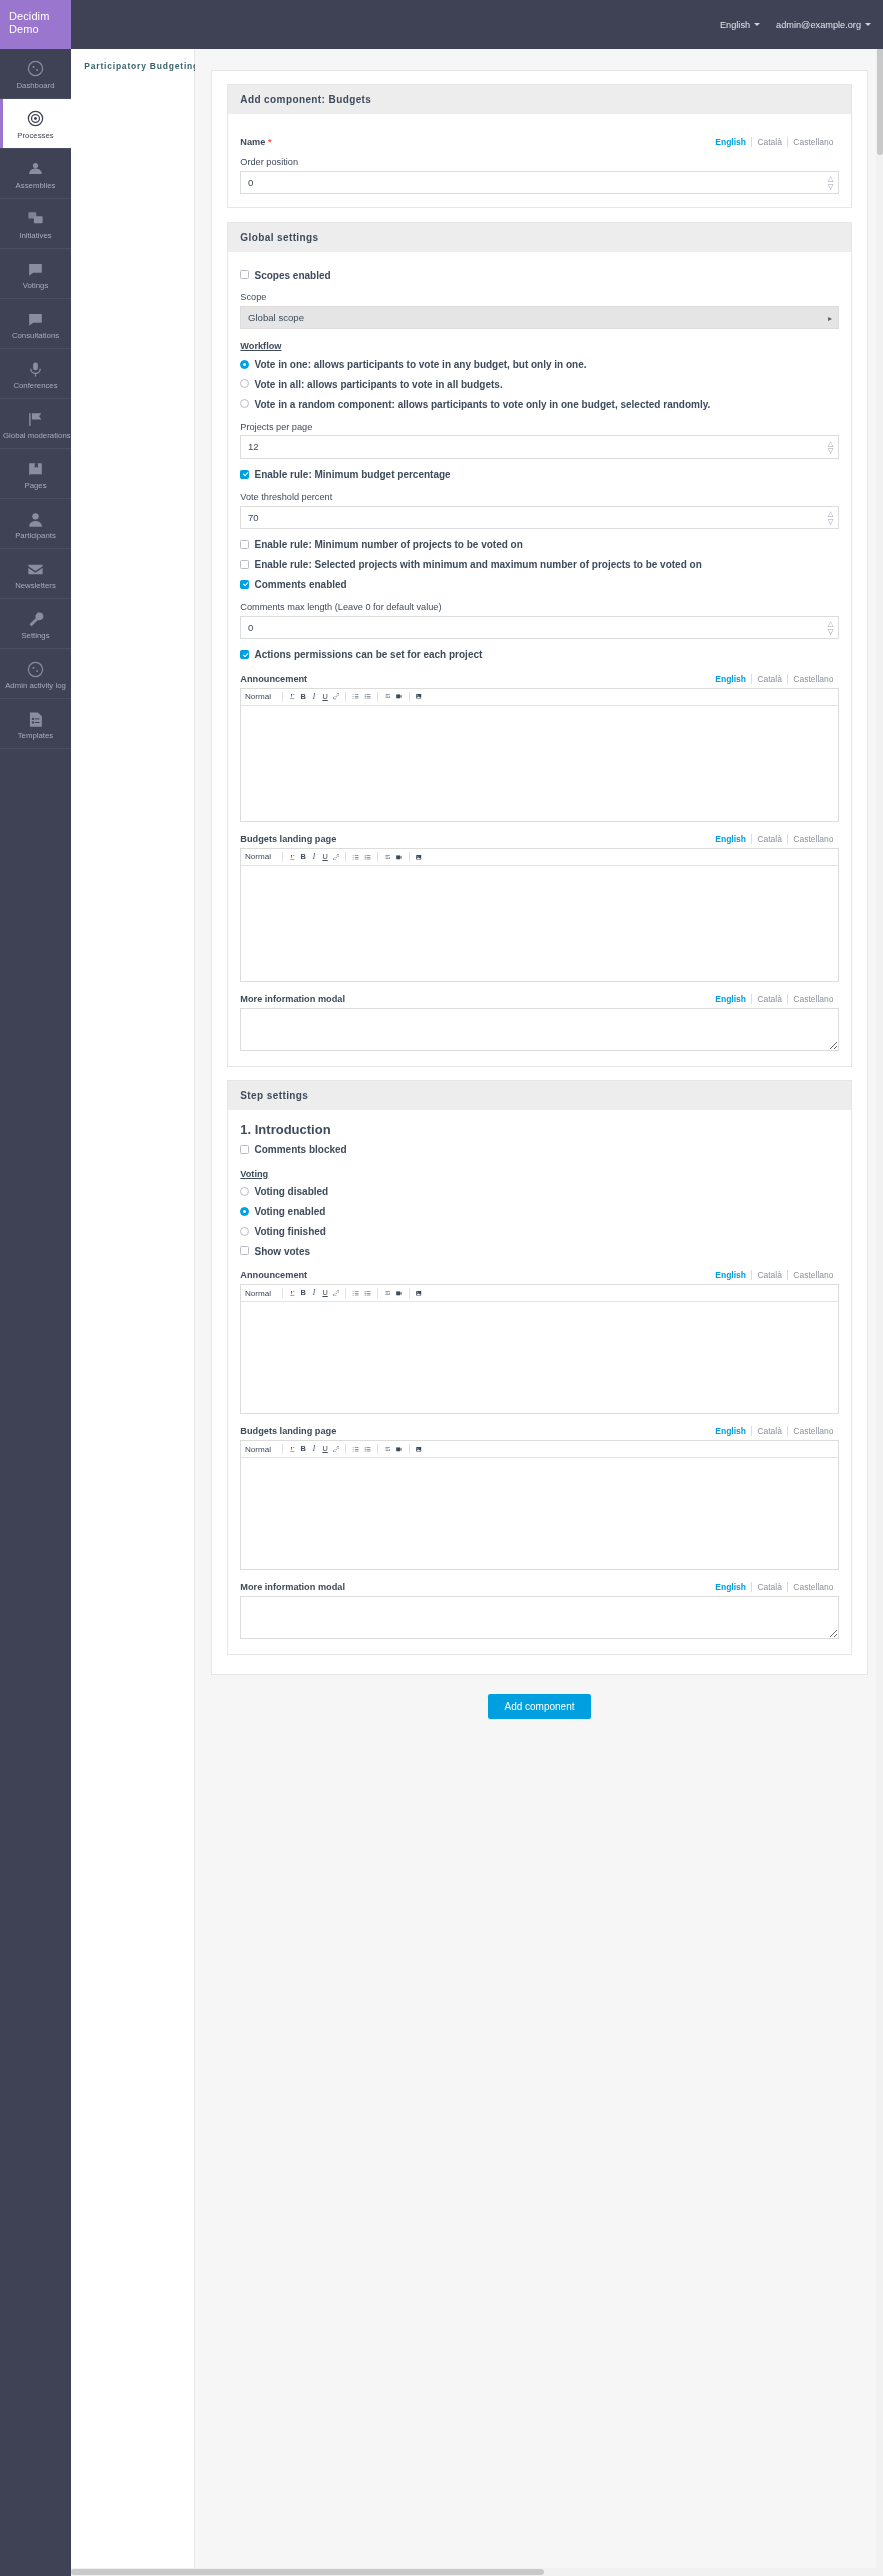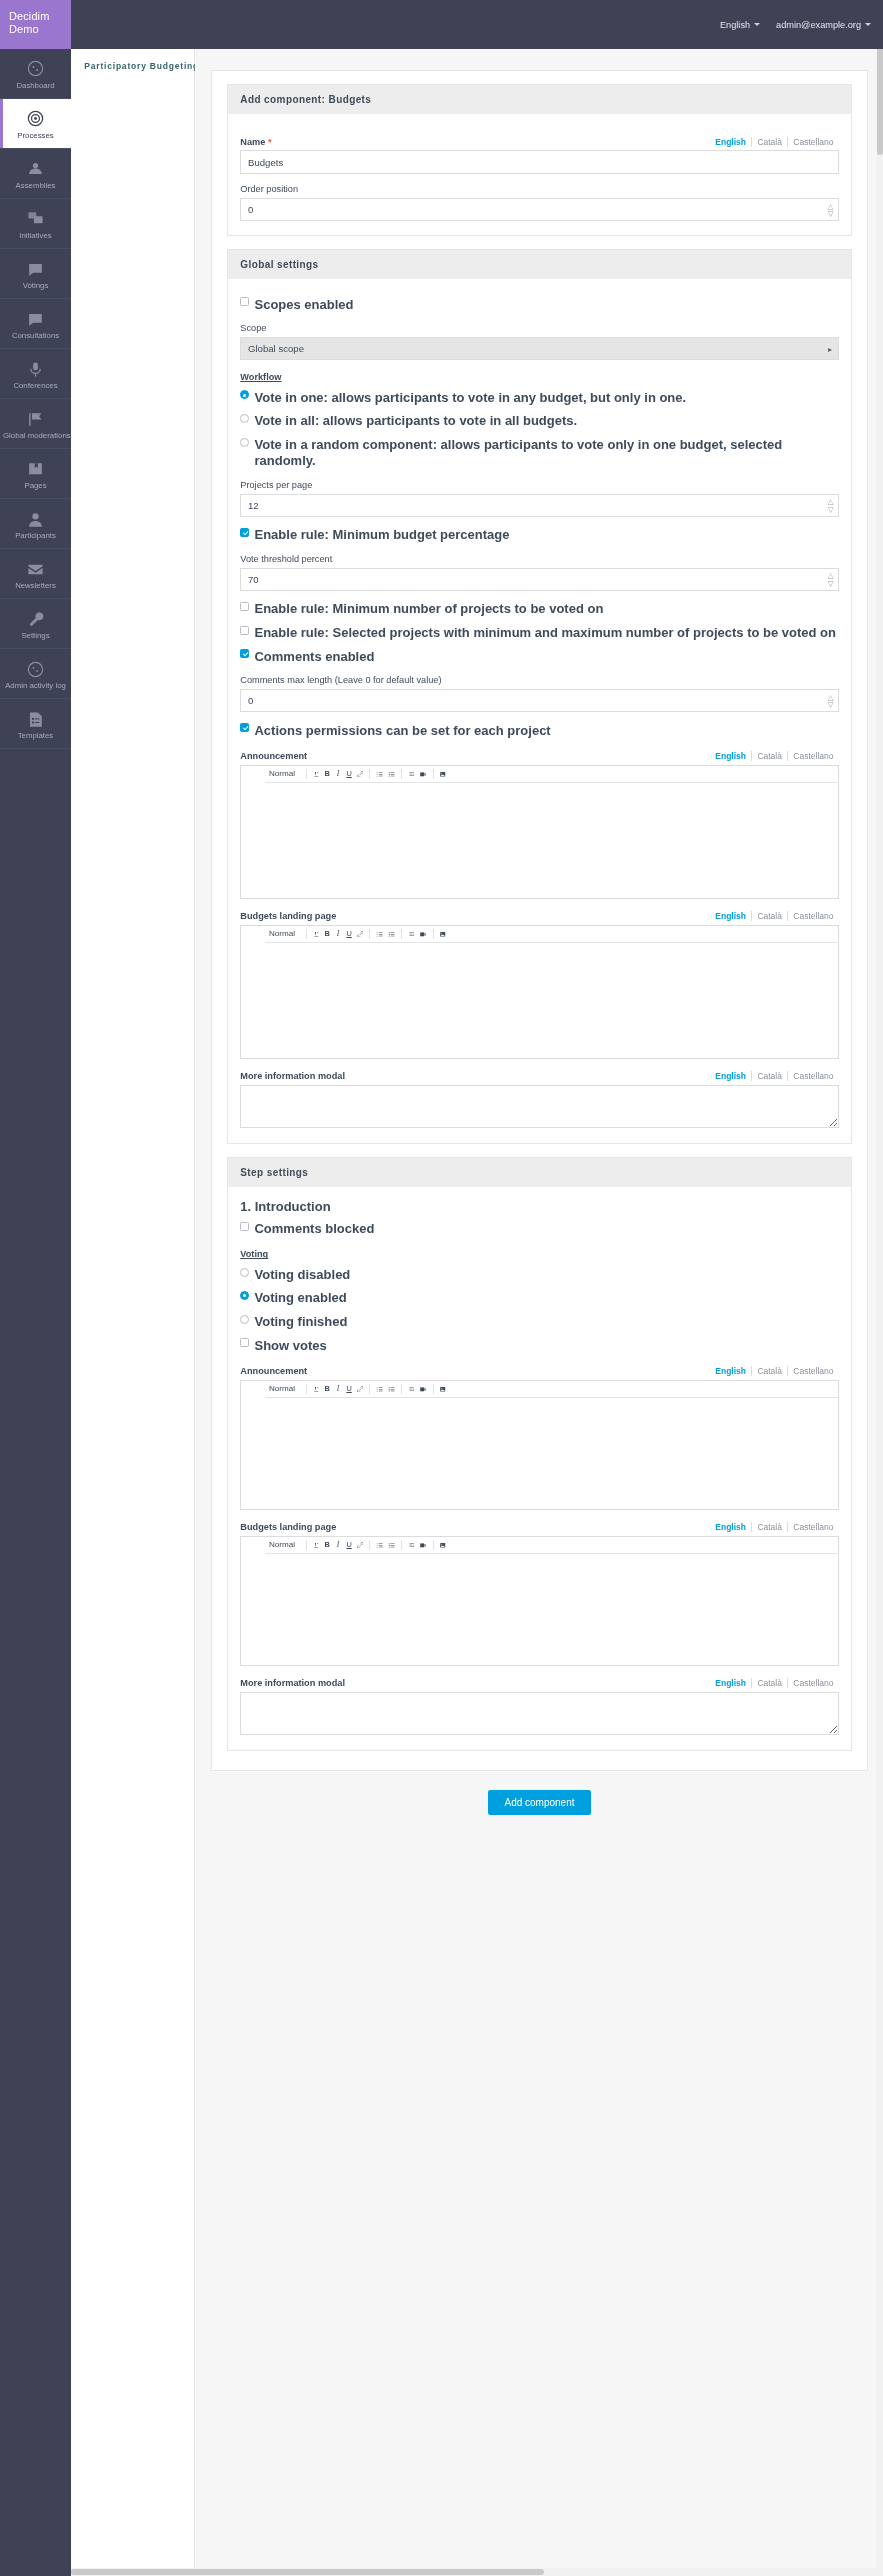--- a/index.html
+++ b/index.html
@@ -182,21 +182,21 @@
     border-radius: 0;
   }
   .selwrap { position:relative; }
   .selwrap:after {
     content:"\25B8";
     position:absolute; right: 6.7px; top: 50%; transform: translateY(-50%);
     color:#5c6370; font-size: 8.1px; pointer-events:none;
   }
 
   .chk-row, .rad-row { display:flex; align-items:flex-start; gap:5.2px; margin: 7.4px 0; }
-  .chk-row .ctext, .rad-row .ctext { font-size:13px; font-weight:bold; color:#3e4b5b; line-height:1.25; }
+  .chk-row .ctext, .rad-row .ctext { font-size:10px; font-weight:bold; color:#3e4b5b; line-height:1.25; }
   .box {
     width: 9px; height:9px; border:0.7px solid #b9bcc4; background:#fff;
     flex: 0 0 9px; margin-top:0.7px; border-radius:1.5px; cursor:pointer;
   }
   .box.on { background:#00a0e0; border-color:#00a0e0; position:relative; }
   .box.on:after {
     content:"";
     position:absolute; left:2.6px; top:0.7px; width:2.2px; height:4.4px;
     border:solid #fff; border-width: 0 1.2px 1.2px 0; transform: rotate(42deg);
   }
@@ -227,21 +227,20 @@
 
   
   .editor { border:0.7px solid #dcdcdc; background:#fff; }
   .etool {
     display:flex; align-items:center; gap:0;
     border-bottom:0.7px solid #e4e4e4;
     padding: 2.2px 3.7px;
     font-size: 8.1px;
     color:#4b5563;
     flex-wrap: nowrap;
-    margin-left: 24px;
   }
   .etool .seg { display:flex; align-items:center; }
   .etool .divider { width:0.7px; height:10.4px; background:#e2e2e2; margin: 0 3.7px; }
   .ebtn {
     min-width: 11px; height:12px; display:flex; align-items:center; justify-content:center;
     padding: 0 2.2px; cursor:pointer; color:#3e4b5b; font-size:8.1px; line-height:1;
   }
   .ebtn svg { display:block; }
   .norm { font-size: 8.1px; padding-right:7.4px; color:#3e4b5b; cursor:pointer; display:flex; align-items:center; gap:7.4px;}
   .ebody { min-height: 96px; background:#fff; }
@@ -410,21 +409,20 @@
             <div class="fname">
               <span>Name</span>
               <span class="req">*</span>
             </div>
             <div class="locales">
               <span class="act">English</span>
               <span>Català</span>
               <span>Castellano</span>
             </div>
           </div>
-          <input type="text" value="Budgets" style="">
 
           <label class="fl">Order position</label>
           <div class="inwrap">
             <input type="text" value="0" style="">
             <span class="spin">△<br>▽</span>
           </div>
         </div>
       </div>
 
       <div class="panel" style="margin-top:13.3px">

